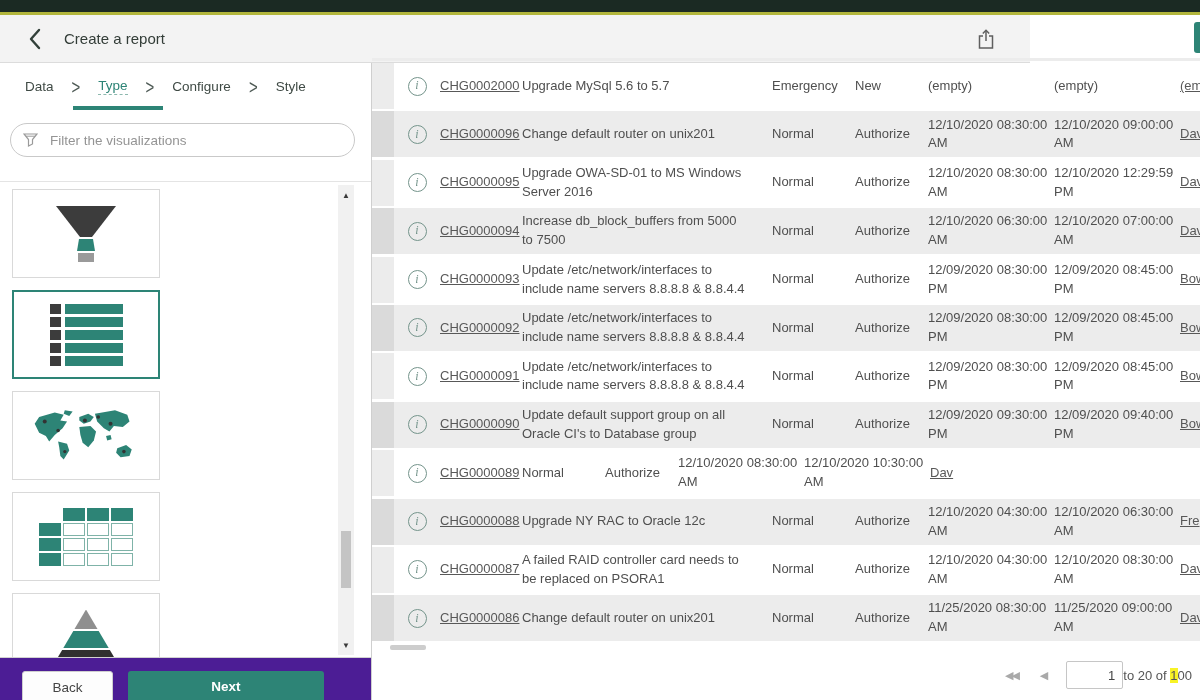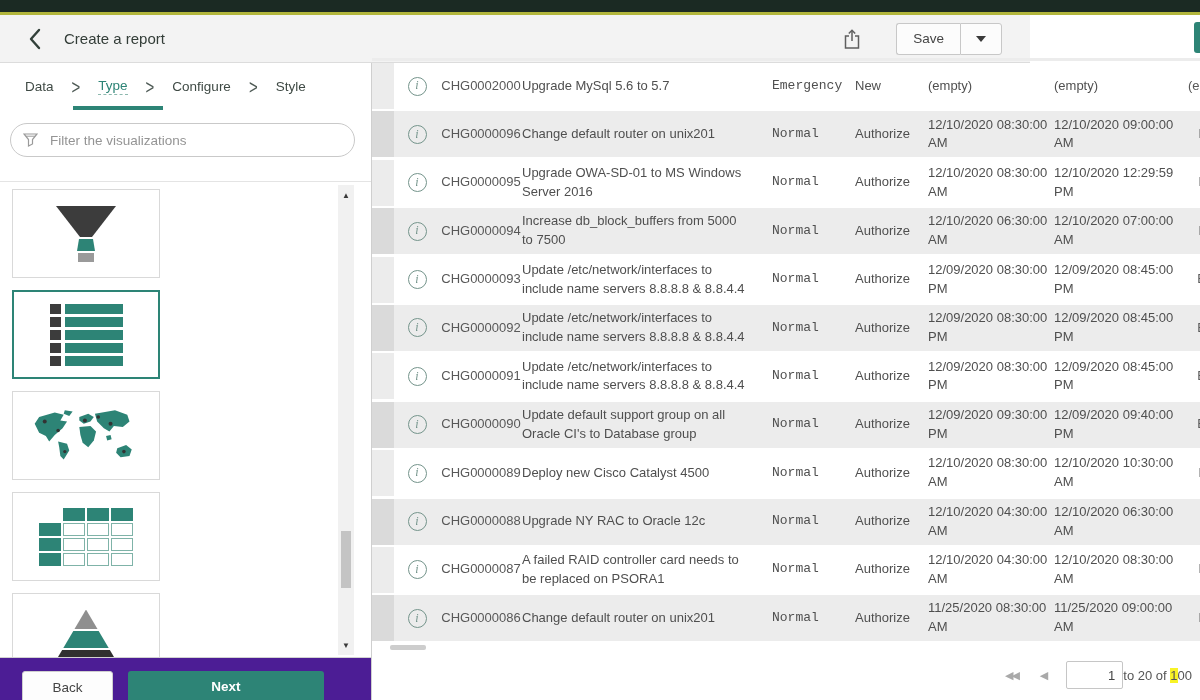--- a/index.html
+++ b/index.html
@@ -74,23 +74,23 @@
   .report-area{position:absolute;left:372px;top:58px;width:828px;height:585px;overflow:hidden;}
   .partial-row{height:3px;background:#ececec;margin-bottom:2px;}
   .trow{display:flex;align-items:center;height:46px;margin-bottom:2.4px;background:#ffffff;font-size:13px;overflow:hidden;}
   .trow.alt{background:#ececec;}
   .cell{flex:none;line-height:1.45;}
   .gutter{width:22px;align-self:stretch;background:rgba(0,0,0,0.075);}
   .icon-cell{width:46px;display:flex;justify-content:center;}
   .info-circle{width:19px;height:19px;border:1.5px solid #74948b;border-radius:50%;display:flex;align-items:center;justify-content:center;
     color:#74948b;font-size:12px;font-family:"Liberation Serif",serif;font-style:italic;cursor:pointer;box-sizing:border-box;}
   .num{width:82px;}
-  .link{color:#585858;cursor:pointer;text-align:center;}
+  .link{color:#585858;text-decoration:underline;cursor:pointer;}
   .desc{width:250px;padding-right:24px;box-sizing:border-box;}
-  .type{width:83px;font-family:Liberation Mono, monospace;}
+  .type{width:83px;}
   .state{width:73px;}
   .date{width:126px;padding-right:6px;box-sizing:border-box;}
   .assignee{width:60px;white-space:nowrap;}
   .hscroll-thumb{position:absolute;left:390px;top:645px;width:36px;height:5px;background:#cdcdcd;border-radius:2px;}
 
   
   .pagination{position:absolute;right:8px;top:660px;height:30px;display:flex;align-items:center;font-size:13px;color:#555;}
   .pg-icon{color:#a9a9a9;font-size:11px;cursor:pointer;letter-spacing:-2px;}
   .pg-first{margin-right:22px;}
   .pg-prev{margin-right:18px;letter-spacing:0;}
@@ -112,26 +112,20 @@
     </svg>
   </div>
   <div class="page-title">Create a report</div>
   <div class="header-right">
     <div class="share-btn">
       <svg width="18" height="22" viewBox="0 0 18 22">
         <path d="M6 8 H2.5 V20 H15.5 V8 H12" fill="none" stroke="#5f5f5f" stroke-width="1.5"></path>
         <line x1="9" y1="2.5" x2="9" y2="13" stroke="#5f5f5f" stroke-width="1.5"></line>
         <polyline points="5.8,5.5 9,2.3 12.2,5.5" fill="none" stroke="#5f5f5f" stroke-width="1.5"></polyline>
       </svg>
-    </div>
-    <div class="save-group">
-      <div class="save-btn">Save</div>
-      <div class="save-caret">
-        <span class="caret-down"></span>
-      </div>
     </div>
   </div>
 </div>
 <div class="run-sliver"></div>
 <div class="artifact-dot"></div>
 
 <div class="sidebar">
   <div class="breadcrumb">
     <span class="step">Data</span>
     <span class="step-chevron">&gt;</span>
@@ -366,21 +360,20 @@
     <div class="cell date">12/09/2020 09:40:00 PM</div>
     <a class="cell assignee link">Bow</a>
   </div>
 
   <div class="trow">
     <div class="cell gutter"></div>
     <div class="cell icon-cell">
       <span class="info-circle">i</span>
     </div>
     <a class="cell num link">CHG0000089</a>
-    <div class="cell desc">Deploy new Cisco Catalyst 4500</div>
     <div class="cell type">Normal</div>
     <div class="cell state">Authorize</div>
     <div class="cell date">12/10/2020 08:30:00 AM</div>
     <div class="cell date">12/10/2020 10:30:00 AM</div>
     <a class="cell assignee link">Dav</a>
   </div>
 
   <div class="trow alt">
     <div class="cell gutter"></div>
     <div class="cell icon-cell">

